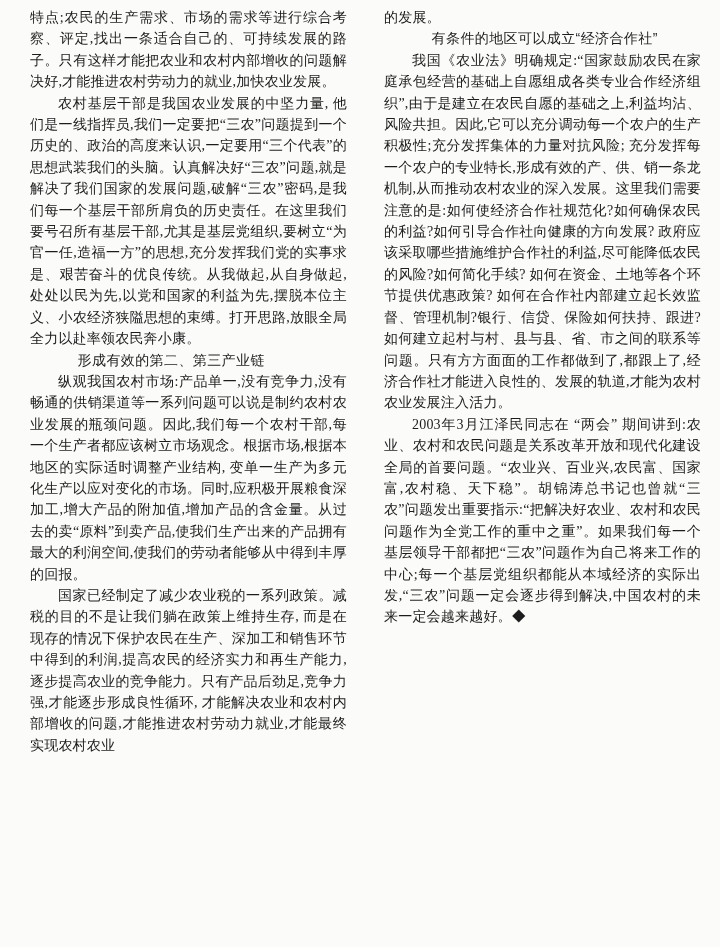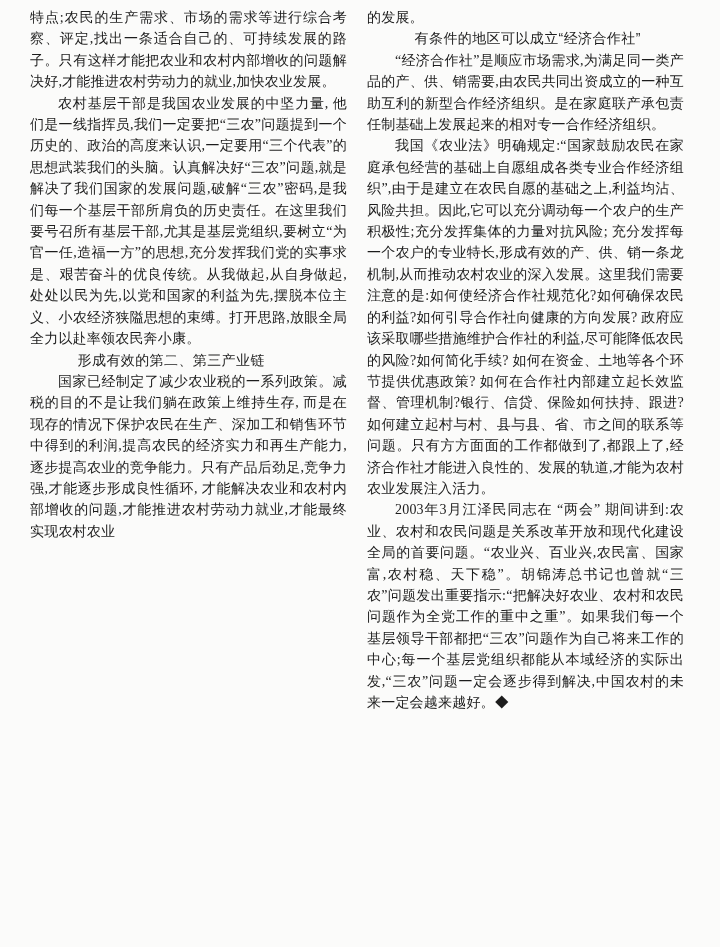--- a/index.html
+++ b/index.html
@@ -13,21 +13,21 @@
   }
   .page {
     position: relative;
     width: 720px;
     height: 947px;
     box-sizing: border-box;
     background: var(--paper, #fbfbfa);
     color: var(--ink, #1c1c1c);
     padding: 7px 22px 4px 30px;
     display: flex;
-    gap: 20px;
+    gap: 37px;
     overflow: hidden;
   }
   .col {
     width: 317px;
     flex: 0 0 317px;
   }
   .col p {
     margin: 0;
     font-size: 14px;
     line-height: 21.4px;
@@ -51,25 +51,25 @@
 </style>
 </head>
 <body>
 
 <div class="page">
 
   <div class="col">
     <p class="cont">特点;农民的生产需求、市场的需求等进行综合考察、评定,找出一条适合自己的、可持续发展的路子。只有这样才能把农业和农村内部增收的问题解决好,才能推进农村劳动力的就业,加快农业发展。</p>
     <p class="body">农村基层干部是我国农业发展的中坚力量, 他们是一线指挥员,我们一定要把“三农”问题提到一个历史的、政治的高度来认识,一定要用“三个代表”的思想武装我们的头脑。认真解决好“三农”问题,就是解决了我们国家的发展问题,破解“三农”密码,是我们每一个基层干部所肩负的历史责任。在这里我们要号召所有基层干部,尤其是基层党组织,要树立“为官一任,造福一方”的思想,充分发挥我们党的实事求是、艰苦奋斗的优良传统。从我做起,从自身做起,处处以民为先,以党和国家的利益为先,摆脱本位主义、小农经济狭隘思想的束缚。打开思路,放眼全局全力以赴率领农民奔小康。</p>
     <p class="heading">形成有效的第二、第三产业链</p>
+    <p class="body">纵观我国农村市场:产品单一,没有竞争力,没有畅通的供销渠道等一系列问题可以说是制约农村农业发展的瓶颈问题。因此,我们每一个农村干部,每一个生产者都应该树立市场观念。根据市场,根据本地区的实际适时调整产业结构, 变单一生产为多元化生产以应对变化的市场。同时,应积极开展粮食深加工,增大产品的附加值,增加产品的含金量。从过去的卖“原料”到卖产品,使我们生产出来的产品拥有最大的利润空间,使我们的劳动者能够从中得到丰厚的回报。</p>
     <p class="body">国家已经制定了减少农业税的一系列政策。减税的目的不是让我们躺在政策上维持生存, 而是在现存的情况下保护农民在生产、深加工和销售环节中得到的利润,提高农民的经济实力和再生产能力,逐步提高农业的竞争能力。只有产品后劲足,竞争力强,才能逐步形成良性循环, 才能解决农业和农村内部增收的问题,才能推进农村劳动力就业,才能最终实现农村农业</p>
   </div>
 
   <div class="col">
     <p class="cont">的发展。</p>
     <p class="heading">有条件的地区可以成立“经济合作社”</p>
-    <p class="body">“经济合作社”是顺应市场需求,为满足同一类产品的产、供、销需要,由农民共同出资成立的一种互助互利的新型合作经济组织。是在家庭联产承包责任制基础上发展起来的相对专一合作经济组织。</p>
     <p class="body">我国《农业法》明确规定:“国家鼓励农民在家庭承包经营的基础上自愿组成各类专业合作经济组织”,由于是建立在农民自愿的基础之上,利益均沾、风险共担。因此,它可以充分调动每一个农户的生产积极性;充分发挥集体的力量对抗风险; 充分发挥每一个农户的专业特长,形成有效的产、供、销一条龙机制,从而推动农村农业的深入发展。这里我们需要注意的是:如何使经济合作社规范化?如何确保农民的利益?如何引导合作社向健康的方向发展? 政府应该采取哪些措施维护合作社的利益,尽可能降低农民的风险?如何简化手续? 如何在资金、土地等各个环节提供优惠政策? 如何在合作社内部建立起长效监督、管理机制?银行、信贷、保险如何扶持、跟进? 如何建立起村与村、县与县、省、市之间的联系等问题。只有方方面面的工作都做到了,都跟上了,经济合作社才能进入良性的、发展的轨道,才能为农村农业发展注入活力。</p>
     <p class="body">2003年3月江泽民同志在 “两会” 期间讲到:农业、农村和农民问题是关系改革开放和现代化建设全局的首要问题。“农业兴、百业兴,农民富、国家富,农村稳、天下稳”。胡锦涛总书记也曾就“三农”问题发出重要指示:“把解决好农业、农村和农民问题作为全党工作的重中之重”。如果我们每一个基层领导干部都把“三农”问题作为自己将来工作的中心;每一个基层党组织都能从本域经济的实际出发,“三农”问题一定会逐步得到解决,中国农村的未来一定会越来越好。◆</p>
 
   </div>
 
 </div>
 
 </body></html>

